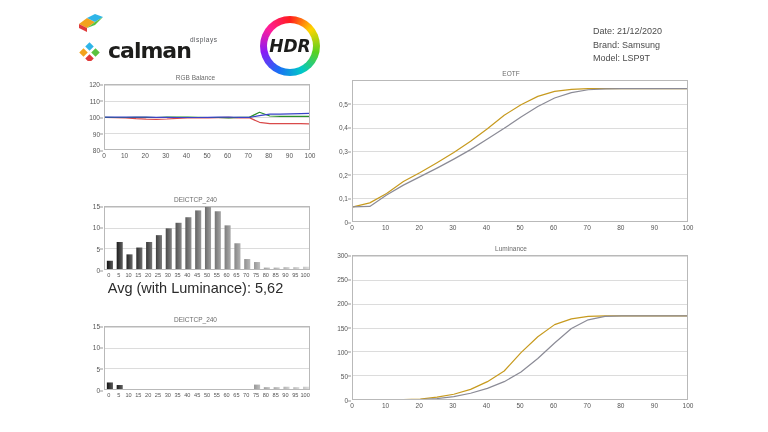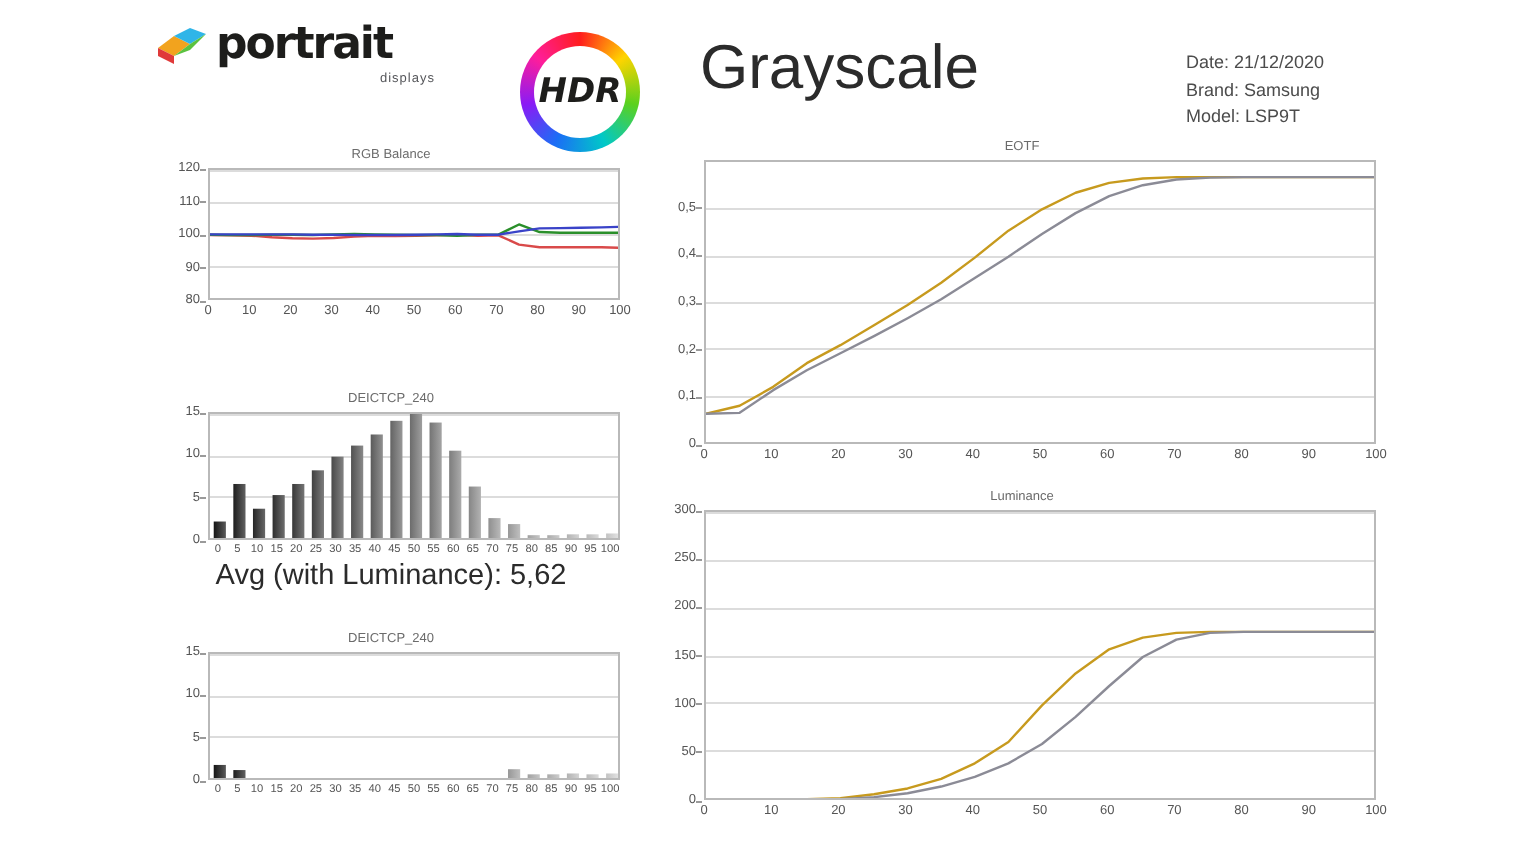--- a/index.html
+++ b/index.html
@@ -44,29 +44,36 @@
 <div class="page">
 
   <div class="logo-block">
     <div class="brand-row">
       <svg class="brand-mark" viewBox="0 0 26 20">
         <polygon points="1,11 9,5 17,9 9,15" fill="#f2a31e"></polygon>
         <polygon points="1,11 9,15 9,19 1,15" fill="#e03a3a"></polygon>
         <polygon points="9,5 17,9 25,4 17,1" fill="#2fb5e8"></polygon>
         <polygon points="9,15 17,9 25,4 17,12" fill="#5bc23f"></polygon>
       </svg>
-      <span class="brand-txt">portrait</span>
     </div>
     <div class="brand-sub">displays</div>
+    <div class="brand-row second">
+      <svg class="brand-mark" viewBox="0 0 26 20">
+        <rect x="8.5" y="2.5" width="6" height="6" transform="rotate(45 11.5 5.5)" fill="#2fb5e8"></rect>
+        <rect x="2.5" y="8.5" width="6" height="6" transform="rotate(45 5.5 11.5)" fill="#f2a31e"></rect>
+        <rect x="14.5" y="8.5" width="6" height="6" transform="rotate(45 17.5 11.5)" fill="#5bc23f"></rect>
+        <rect x="8.5" y="14.5" width="6" height="6" transform="rotate(45 11.5 17.5)" fill="#e03a3a"></rect>
+      </svg>
+      <span class="brand-txt">calman</span>
+    </div>
     <div class="hdr-ring">
       <div class="hdr-txt">HDR</div>
     </div>
   </div>
 
-  <div class="page-title">Grayscale</div>
 
   <div class="meta">
     <div>Date: 21/12/2020</div>
     <div>Brand: Samsung</div>
     <div>Model: LSP9T</div>
   </div>
 
   <div class="chart" id="c-rgb" style="left:78px;top:74px;width:235px;height:105px;">
     <div class="ctitle">RGB Balance</div>
     <div class="plot" id="p-rgb" style="left:26px;top:10px;width:206px;height:66px;">

